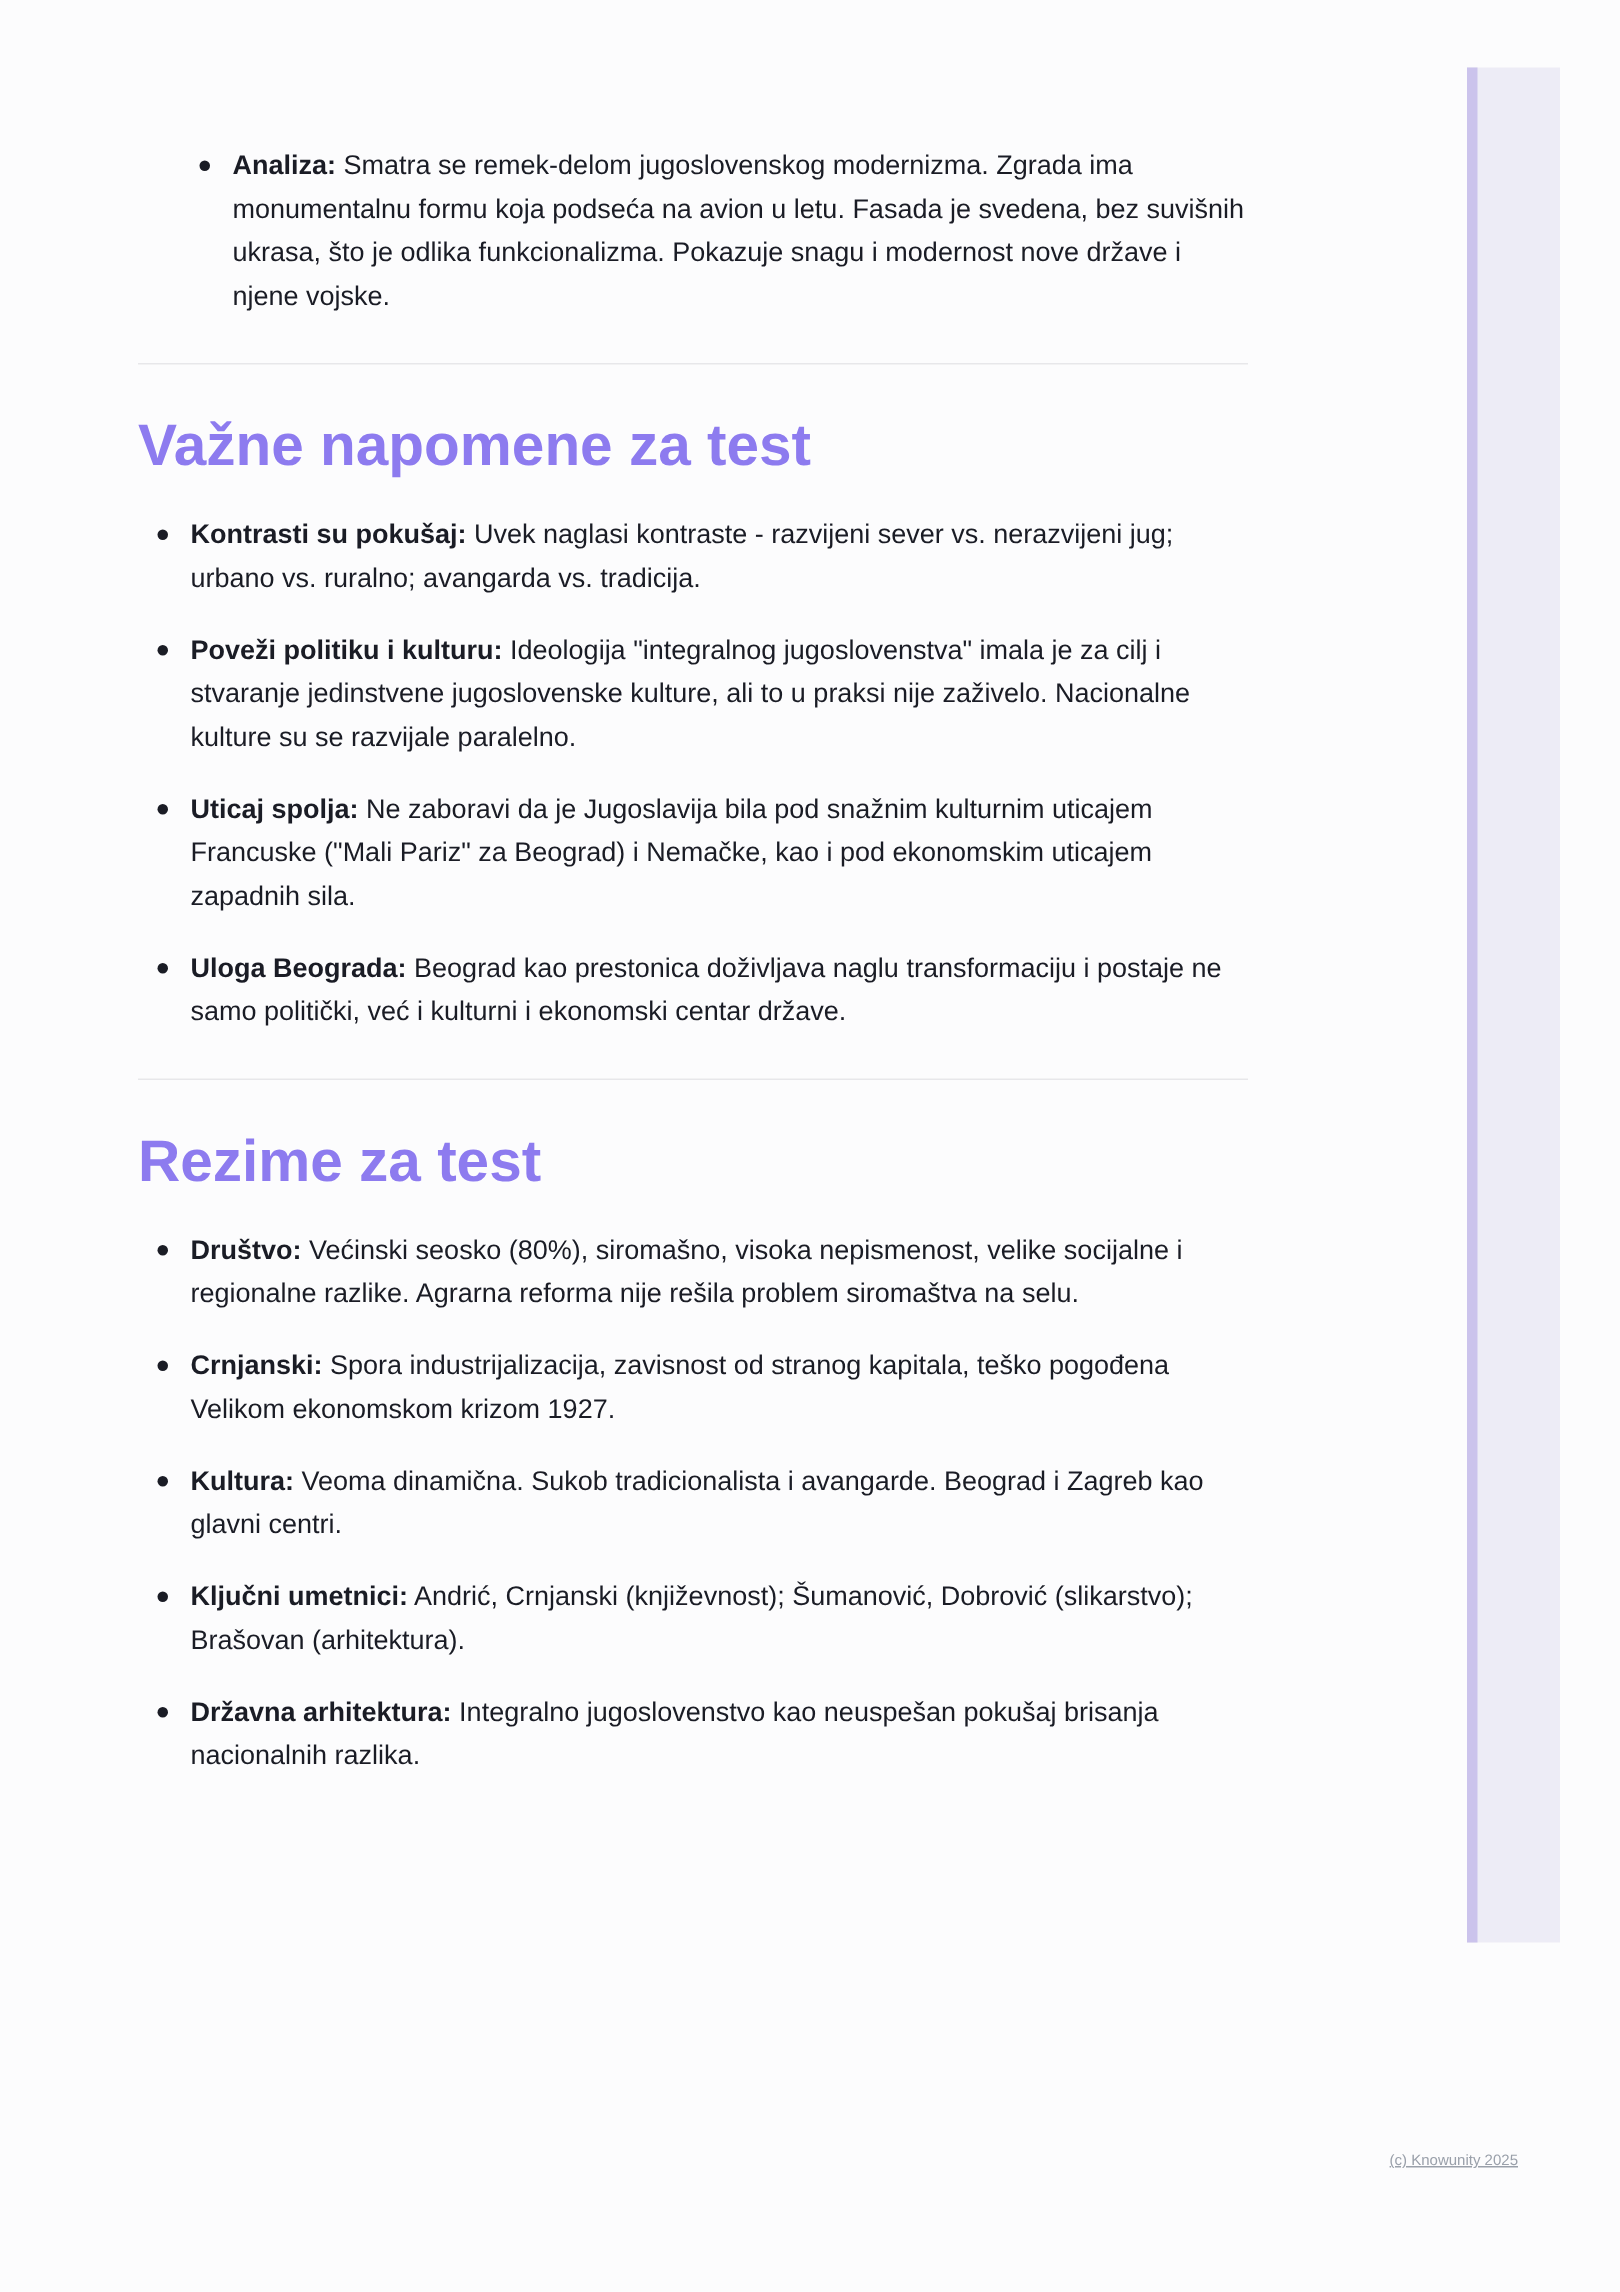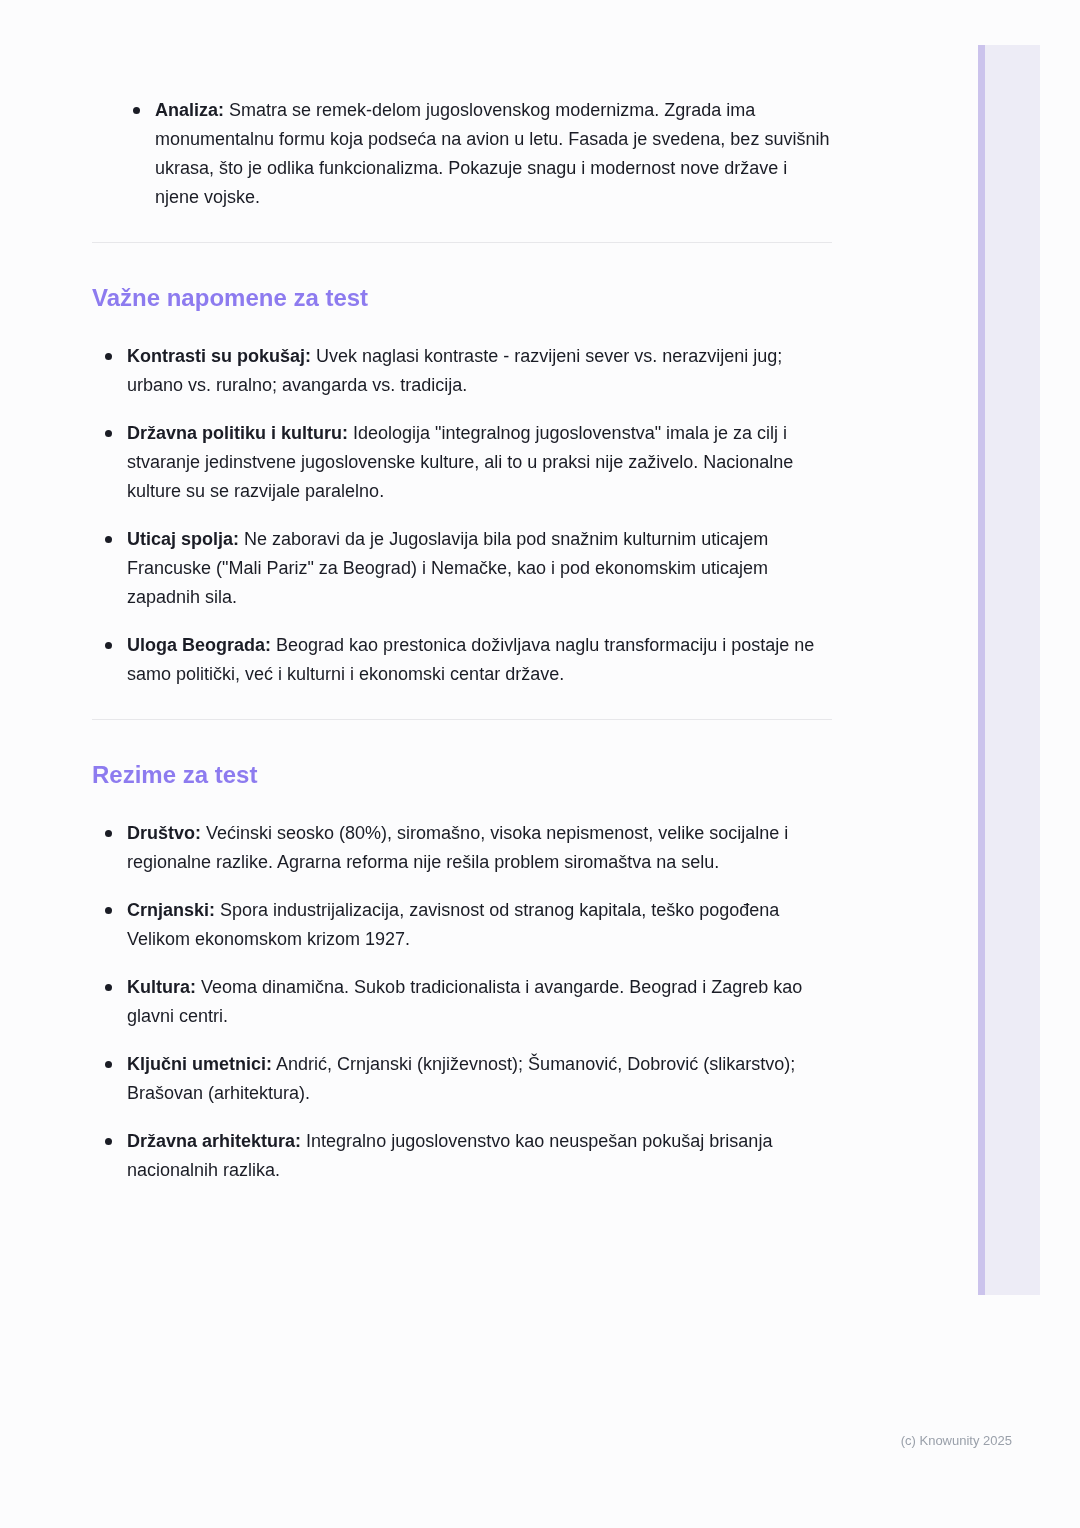--- a/index.html
+++ b/index.html
@@ -54,21 +54,21 @@
     }
     .indent { margin-left: 28px; margin-top: 46px; }
     hr.divider {
       border: none;
       border-top: 1px solid var(--divider);
       margin: 30px 0 38px 0;
       width: 100%;
     }
     h2.section-heading {
       margin: 0 0 27px 0;
-      font-size: 24px;
+      font-size: 39px;
       line-height: 34px;
       font-weight: bold;
       color: var(--accent);
     }
     .item-term { font-weight: bold; }
     .side-scroll {
       position: absolute;
       top: 45px;
       right: 40px;
       width: 62px;
@@ -80,23 +80,24 @@
       left: 0;
       top: 0;
       width: 7px;
       height: 100%;
       background: var(--thumb);
     }
     .footer {
       position: absolute;
       top: 1432px;
       right: 68px;
-      font-size: 13px;
+      font-size: 10px;
       line-height: 18px;
       color: var(--footer);
+      text-decoration: underline;
     }
   </style>
 </head>
 <body>
 
 <div class="page">
   <div class="content">
 
     <ul class="bullet-list indent">
       <li>
@@ -110,21 +111,21 @@
 
     <h2 class="section-heading">Važne napomene za test</h2>
     <ul class="bullet-list">
       <li>
         <span class="bullet"></span>
         <strong class="item-term">Kontrasti su pokušaj:</strong>
         <span>Uvek naglasi kontraste - razvijeni sever vs. nerazvijeni jug; urbano vs. ruralno; avangarda vs. tradicija.</span>
       </li>
       <li>
         <span class="bullet"></span>
-        <strong class="item-term">Državna politiku i kulturu:</strong>
+        <strong class="item-term">Poveži politiku i kulturu:</strong>
         <span>Ideologija "integralnog jugoslovenstva" imala je za cilj i stvaranje jedinstvene jugoslovenske kulture, ali to u praksi nije zaživelo. Nacionalne kulture su se razvijale paralelno.</span>
       </li>
       <li>
         <span class="bullet"></span>
         <strong class="item-term">Uticaj spolja:</strong>
         <span>Ne zaboravi da je Jugoslavija bila pod snažnim kulturnim uticajem Francuske ("Mali Pariz" za Beograd) i Nemačke, kao i pod ekonomskim uticajem zapadnih sila.</span>
       </li>
       <li>
         <span class="bullet"></span>
         <strong class="item-term">Uloga Beograda:</strong>

